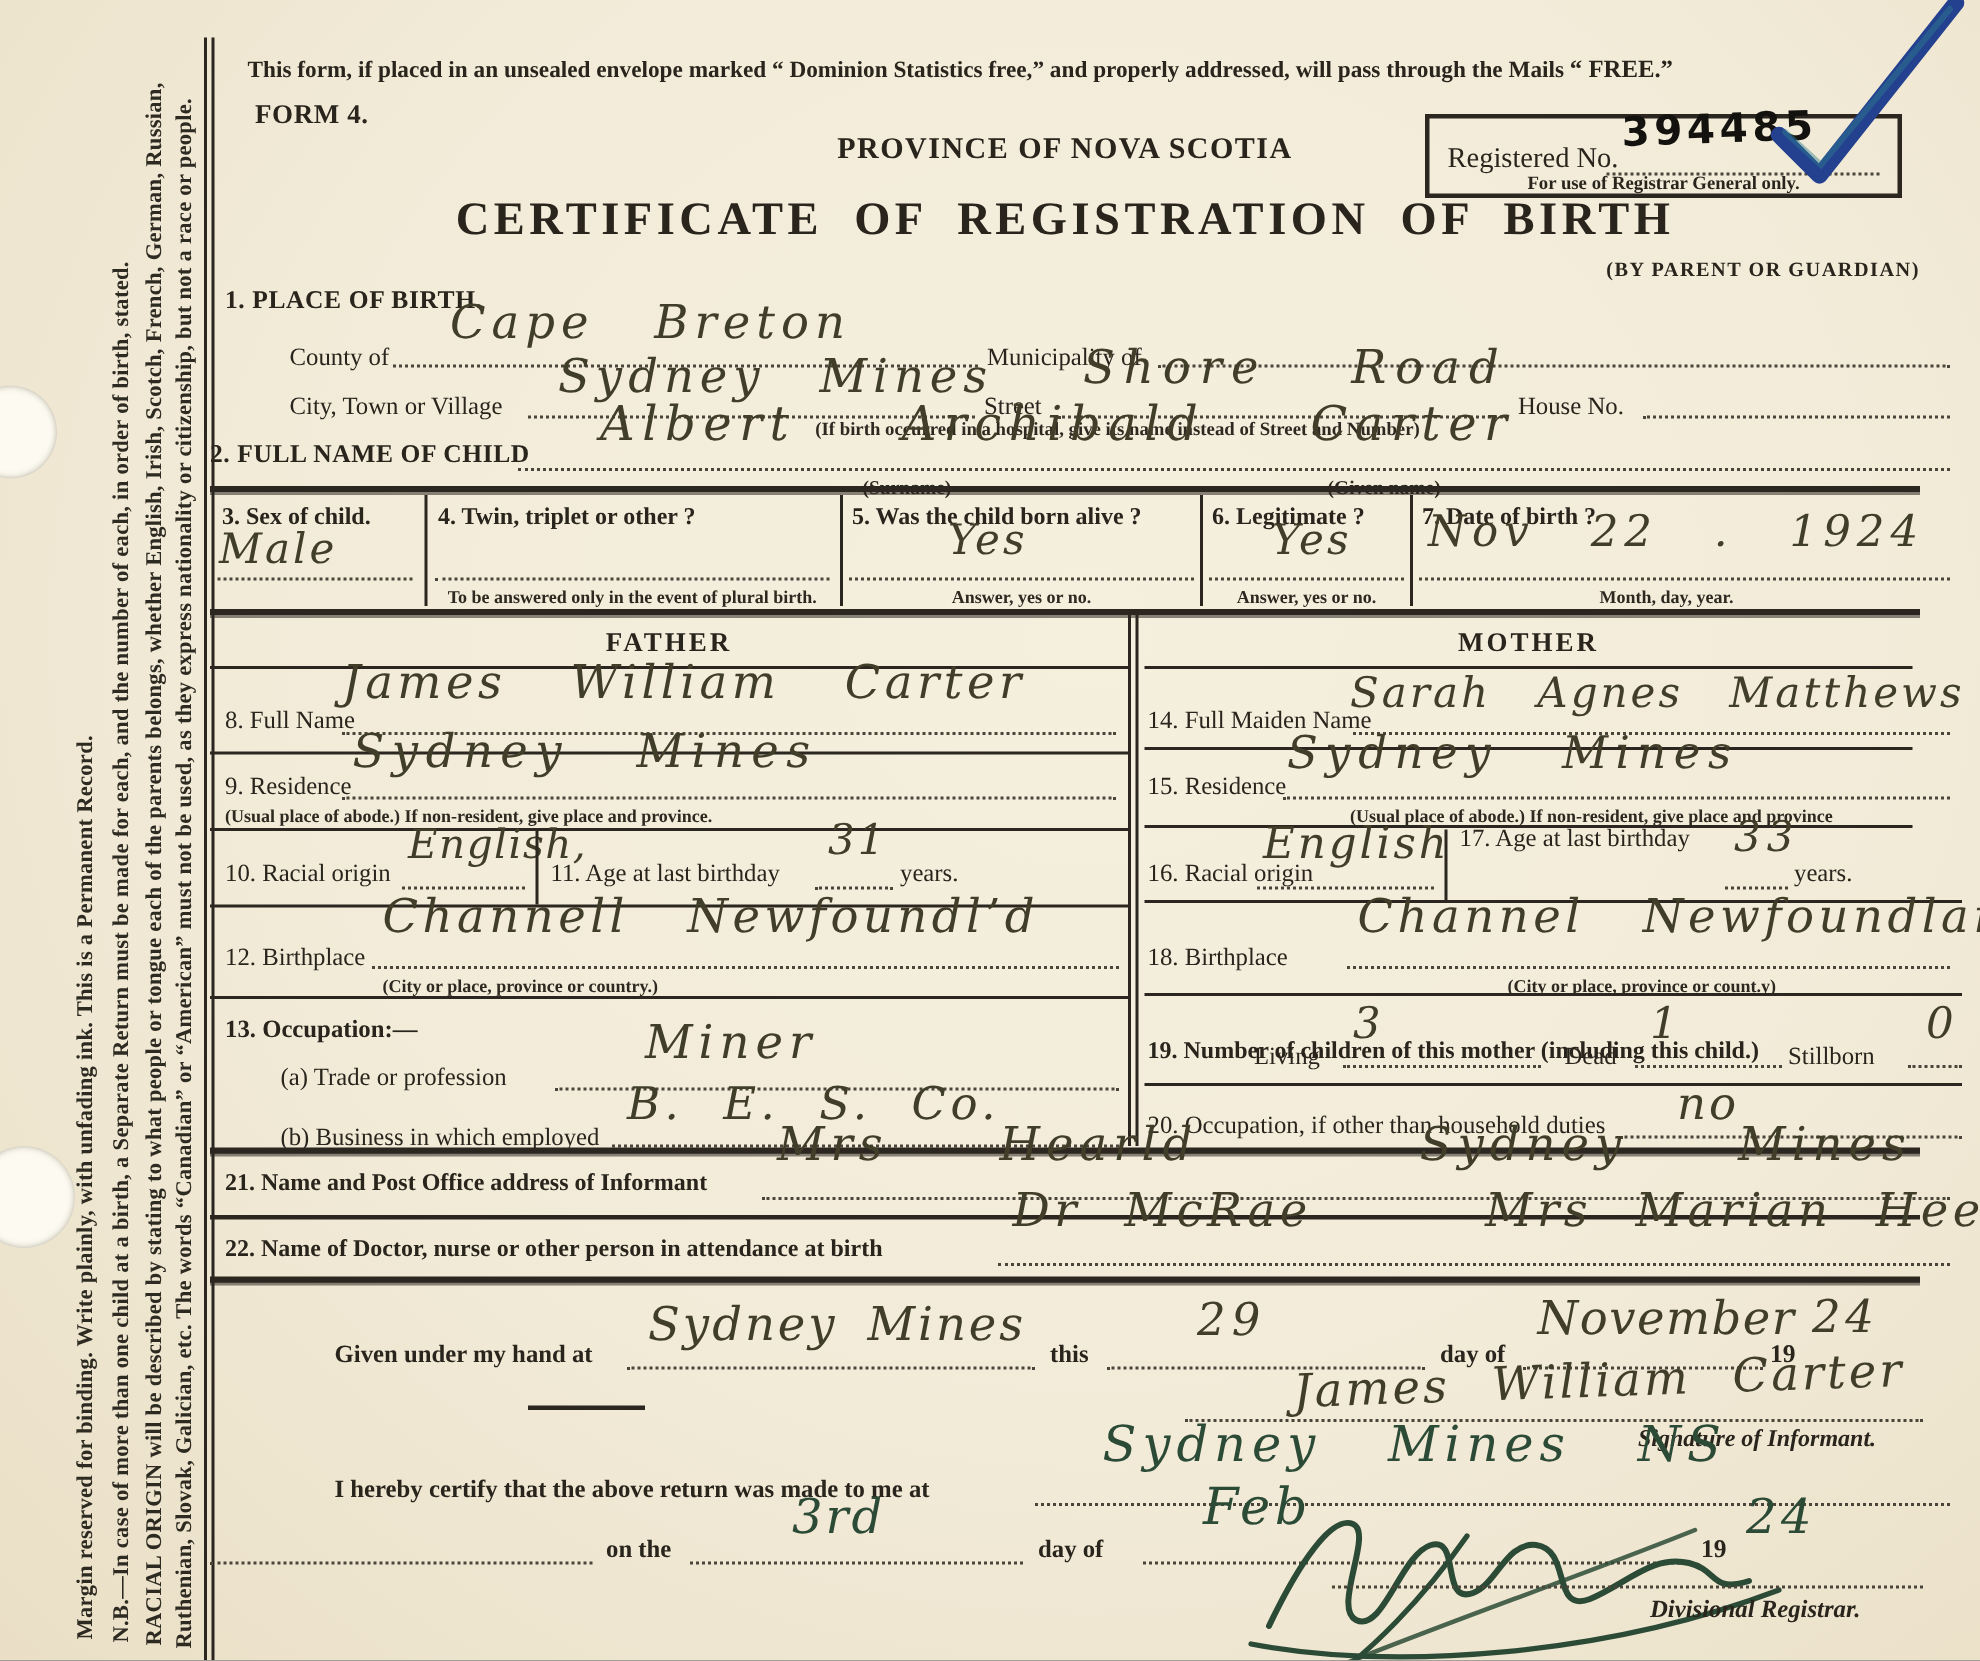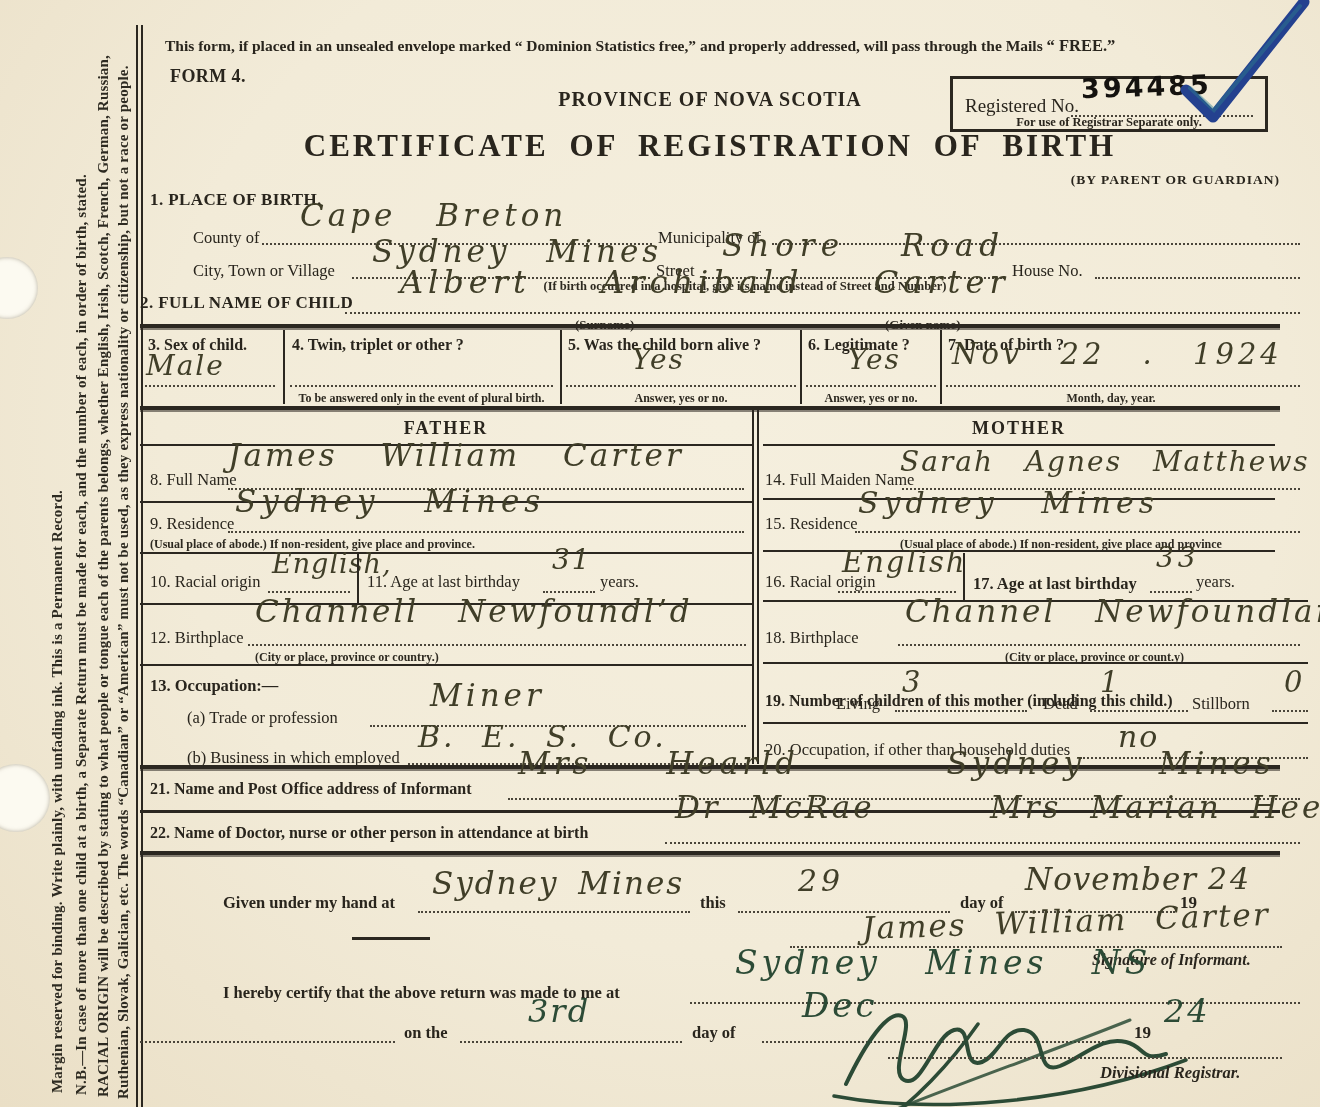--- a/index.html
+++ b/index.html
@@ -39,21 +39,21 @@
   <div class="hole" style="left:-24px;top:257px;width:62px;height:62px;"></div>
   <div class="hole" style="left:-18px;top:764px;width:68px;height:68px;"></div>
 
   <div class="abs" style="left:165px;top:36px;font-size:15.5px;font-weight:bold;white-space:nowrap;"><span>This form, if placed in an unsealed envelope marked “ Dominion Statistics free,” and properly addressed, will pass through the Mails </span><span style="font-size:16.5px;">“ FREE.”</span></div>
   <div class="lbl-b" style="left:170px;top:66px;font-size:18px;">FORM 4.</div>
 
   <div class="box" style="left:950px;top:76px;width:312px;height:50px;">
     <span class="abs" style="left:12px;top:16px;font-size:19px;">Registered No.</span>
     <span class="abs" style="left:128px;top:-8px;font-family:'DejaVu Sans',sans-serif;font-weight:bold;font-size:27px;letter-spacing:3px;color:#14120f;transform:rotate(-2deg);">394485</span>
     <div class="dot" style="left:118px;top:36px;width:182px;"></div>
-    <div class="abs" style="left:0;right:0;top:36px;text-align:center;font-weight:bold;font-size:12.5px;">For use of Registrar Separate only.</div>
+    <div class="abs" style="left:0;right:0;top:36px;text-align:center;font-weight:bold;font-size:12.5px;">For use of Registrar General only.</div>
   </div>
   <svg class="abs" style="left:1140px;top:-4px;" width="180" height="140" viewBox="0 0 180 140">
     <path d="M 46 94 L 73 121 L 164 6" fill="none" stroke="#24418f" stroke-width="11" stroke-linecap="round" stroke-linejoin="round"></path>
     <path d="M 50 92 L 74 114 L 160 10" fill="none" stroke="#2e7f8f" stroke-width="4" opacity=".45" stroke-linecap="round"></path>
   </svg>
 
   <div class="abs" style="left:140px;width:1140px;top:128px;text-align:center;font-weight:bold;font-size:31px;letter-spacing:3px;word-spacing:10px;">CERTIFICATE OF REGISTRATION OF BIRTH</div>
   <div class="abs" style="left:140px;width:1140px;top:88px;text-align:center;font-weight:bold;font-size:20px;letter-spacing:1px;">PROVINCE OF NOVA SCOTIA</div>
   <div class="abs" style="left:140px;width:1140px;top:172px;text-align:right;font-weight:bold;font-size:13.5px;letter-spacing:1px;">(BY PARENT OR GUARDIAN)</div>
 
@@ -150,21 +150,21 @@
   <div class="lbl" style="left:367px;top:572px;">11. Age at last birthday</div>
   <div class="hw" style="left:552px;top:546px;font-size:28px;">31</div>
   <div class="dot" style="left:543px;top:591px;width:52px;"></div>
   <div class="lbl" style="left:600px;top:572px;">years.</div>
   <div class="solid" style="left:140px;top:603px;width:612px;"></div>
 
   <div class="lbl" style="left:765px;top:572px;">16. Racial origin</div>
   <div class="hw" style="left:842px;top:548px;font-size:29px;letter-spacing:2px;">English</div>
   <div class="dot" style="left:838px;top:591px;width:118px;"></div>
   <div class="vline" style="left:963px;top:553px;height:48px;"></div>
-  <div class="lbl" style="left:973px;top:574px;font-weight:bold;">17. Age at last birthday</div>
+  <div class="lbl" style="left:973px;top:549px;">17. Age at last birthday</div>
   <div class="hw" style="left:1156px;top:544px;font-size:28px;letter-spacing:4px;">33</div>
   <div class="dot" style="left:1150px;top:591px;width:42px;"></div>
   <div class="lbl" style="left:1196px;top:572px;">years.</div>
   <div class="solid" style="left:763px;top:600px;width:545px;"></div>
 
   <div class="lbl" style="left:150px;top:628px;">12. Birthplace</div>
   <div class="hw" style="left:255px;top:596px;font-size:31px;letter-spacing:3px;word-spacing:26px;">Channell Newfoundl’d</div>
   <div class="dot" style="left:248px;top:644px;width:498px;"></div>
   <div class="cap" style="left:255px;top:650px;">(City or place, province or country.)</div>
   <div class="solid" style="left:140px;top:664px;width:612px;"></div>
@@ -230,21 +230,21 @@
 
   <div class="lbl" style="left:223px;top:983px;font-weight:bold;font-size:16.5px;">I hereby certify that the above return was made to me at</div>
   <div class="hw hw-green" style="left:735px;top:946px;font-size:33px;letter-spacing:4px;word-spacing:30px;">Sydney Mines NS</div>
   <div class="dot" style="left:690px;top:1002px;width:610px;"></div>
 
   <div class="dot" style="left:140px;top:1041px;width:255px;"></div>
   <div class="lbl" style="left:404px;top:1023px;font-weight:bold;font-size:16.5px;">on the</div>
   <div class="hw hw-green" style="left:528px;top:995px;font-size:32px;letter-spacing:2px;">3rd</div>
   <div class="dot" style="left:460px;top:1041px;width:222px;"></div>
   <div class="lbl" style="left:692px;top:1023px;font-weight:bold;font-size:16.5px;">day of</div>
-  <div class="hw hw-green" style="left:802px;top:988px;font-size:34px;letter-spacing:3px;">Dec</div>
+  <div class="hw hw-green" style="left:802px;top:988px;font-size:34px;letter-spacing:3px;">Feb</div>
   <div class="dot" style="left:762px;top:1041px;width:362px;"></div>
   <div class="lbl" style="left:1134px;top:1023px;font-weight:bold;font-size:17px;">19</div>
   <div class="hw hw-green" style="left:1164px;top:995px;font-size:32px;letter-spacing:3px;">24</div>
 
   <svg class="abs" style="left:830px;top:998px;" width="410" height="109" viewBox="0 0 410 109">
     <path d="M 16 86 C 36 44 58 12 72 18 C 86 24 58 74 74 82 C 92 91 104 38 124 32 C 144 26 130 72 152 64 C 168 58 174 30 194 32 C 218 35 204 78 230 68 C 254 58 272 38 296 44 C 316 49 310 64 336 56" fill="none" stroke="#2c4b36" stroke-width="4" stroke-linecap="round"></path>
     <path d="M 4 98 C 100 116 240 106 356 62" fill="none" stroke="#2c4b36" stroke-width="3.5" stroke-linecap="round"></path>
     <path d="M 148 26 C 120 66 84 104 48 128" fill="none" stroke="#2c4b36" stroke-width="3.5" stroke-linecap="round"></path>
     <path d="M 30 126 C 110 92 210 58 300 22" fill="none" stroke="#2c4b36" stroke-width="3" stroke-linecap="round" opacity=".85"></path>
   </svg>

